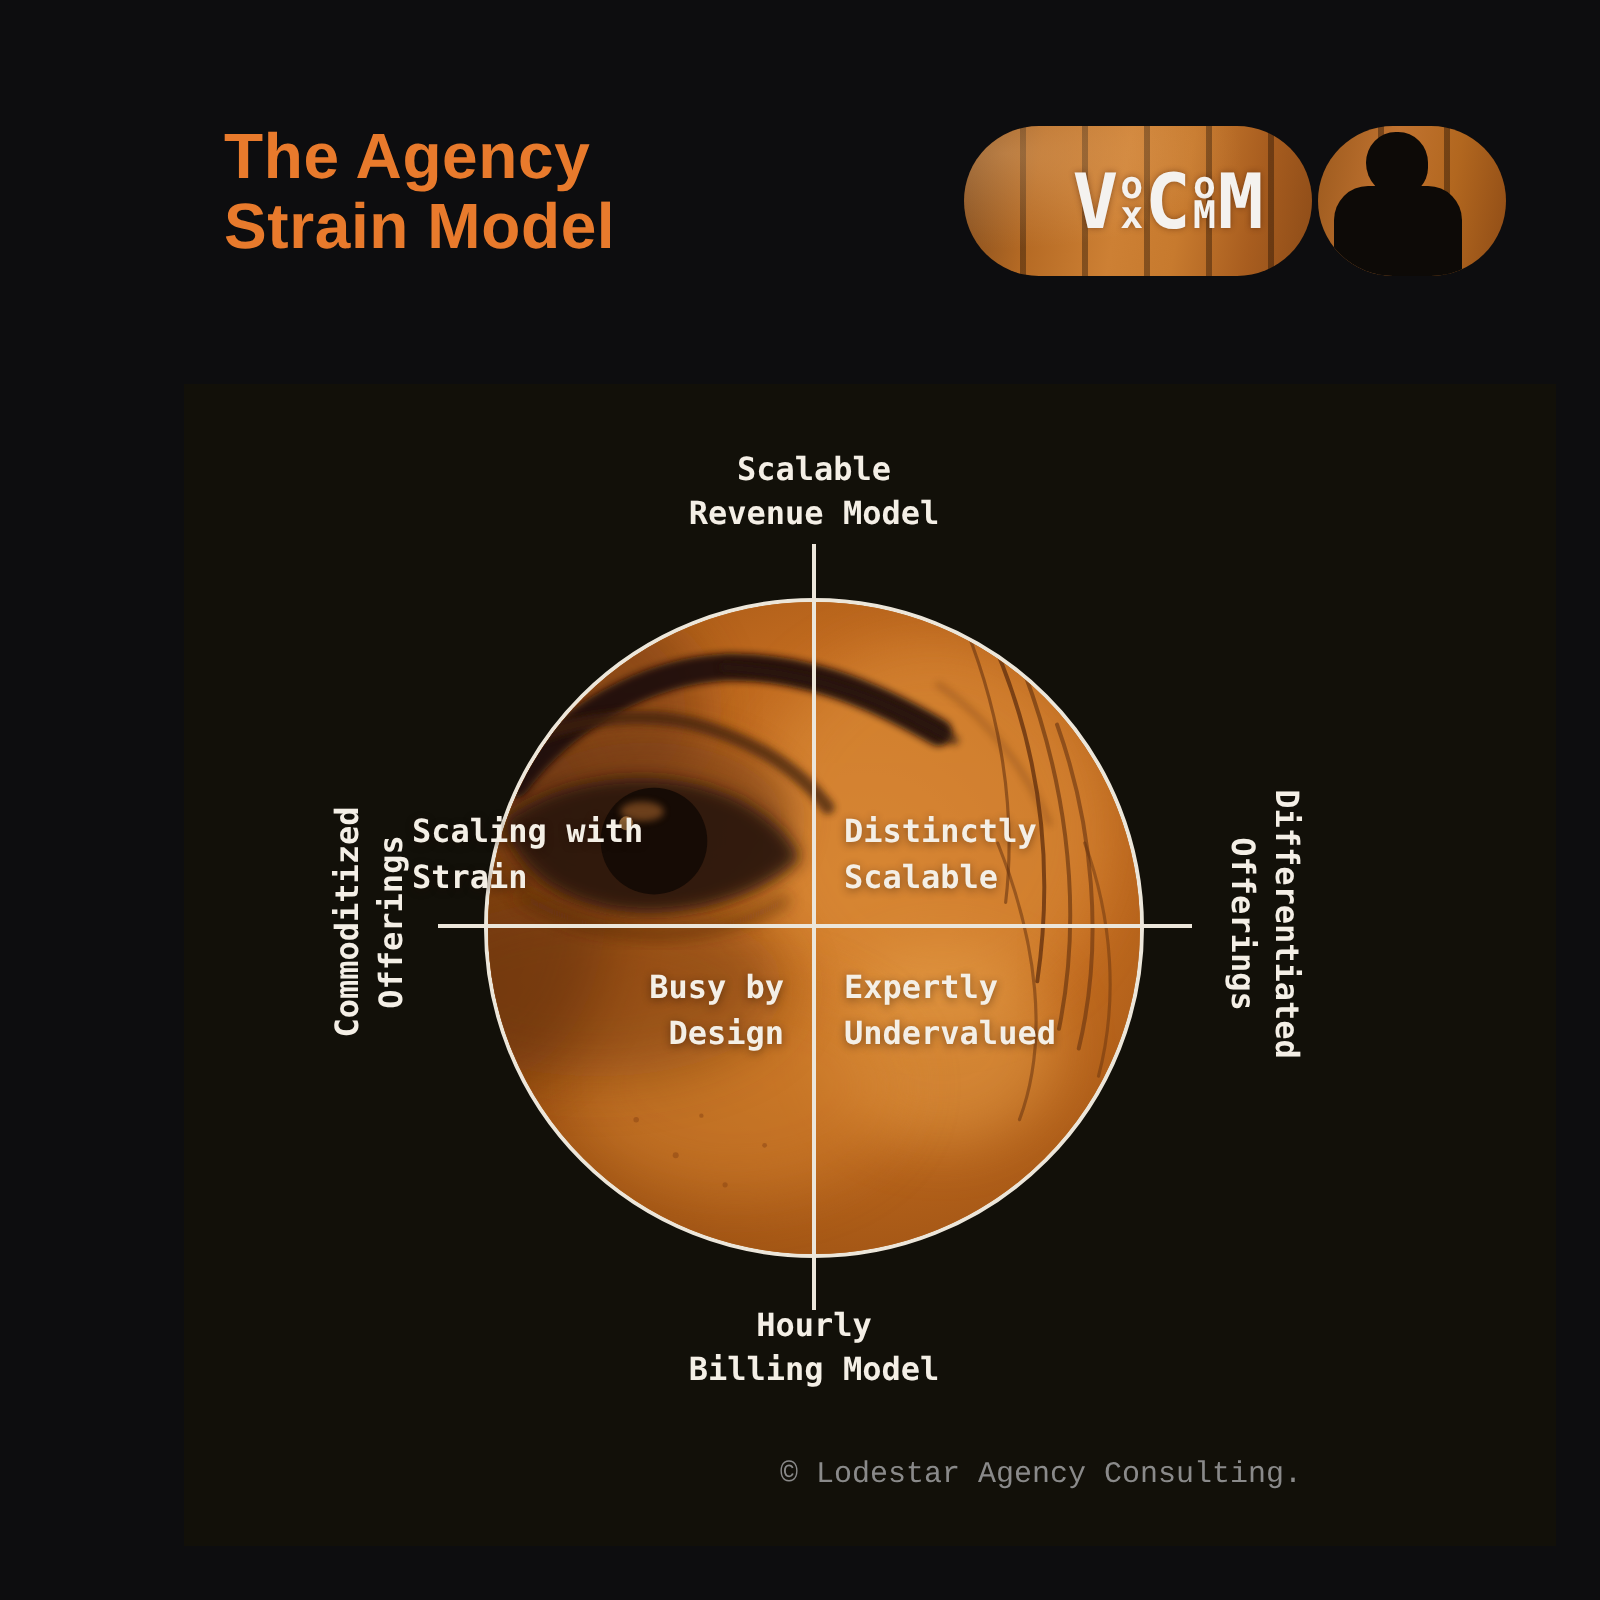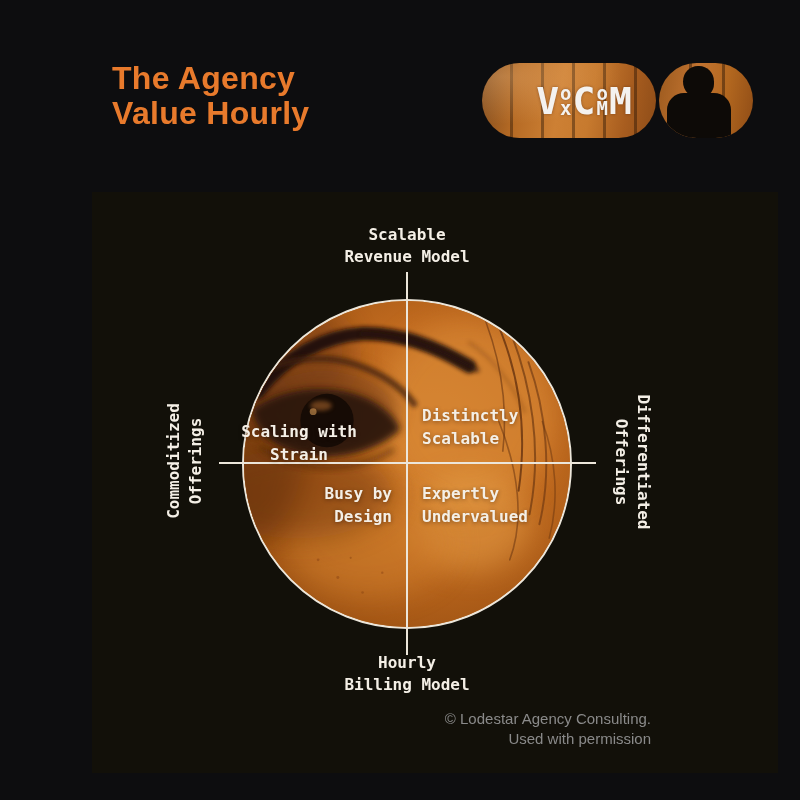--- a/index.html
+++ b/index.html
@@ -48,46 +48,46 @@
   
   .mono{font-family:"DejaVu Sans Mono",monospace;font-weight:700;color:var(--text);
         font-size:16px;line-height:22px;}
   .axis{position:absolute;text-align:center;z-index:4;}
   .axis-top{left:257px;top:224px;width:300px;}
   .axis-bottom{left:257px;top:652px;width:300px;}
   .axis-left{left:36px;top:438px;width:300px;height:46px;transform:rotate(-90deg);}
   .axis-right{left:481px;top:439px;width:300px;height:46px;transform:rotate(90deg);}
 
   .quad{position:absolute;z-index:3;line-height:23px;text-shadow:0 1px 4px rgba(30,10,0,.45);}
-  .q-tl{left:206px;top:420px;width:186px;text-align:center;}
+  .q-tl{left:206px;top:404px;width:186px;text-align:left;}
   .q-tr{left:422px;top:404px;width:190px;text-align:left;}
   .q-bl{left:206px;top:482px;width:186px;text-align:right;}
   .q-br{left:422px;top:482px;width:190px;text-align:left;}
 
   
   .circle{position:absolute;left:242px;top:299px;width:330px;height:330px;border-radius:50%;
           border:2px solid var(--line);overflow:hidden;z-index:1;background:#b4651d;}
   .circle svg{display:block;width:326px;height:326px;}
   .vline{position:absolute;left:406px;top:272px;width:2px;height:383px;background:var(--line);z-index:2;}
   .hline{position:absolute;left:219px;top:462px;width:377px;height:2px;background:var(--line);z-index:2;}
 
   
-  .copyright{position:absolute;right:30px;top:709px;text-align:right;color:var(--muted);
-             font-family:Liberation Sans, sans-serif;font-weight:400;font-size:15px;line-height:20px;}
+  .copyright{position:absolute;right:30px;top:728px;text-align:right;color:var(--muted);
+             font-family:Liberation Mono, monospace;font-weight:400;font-size:15px;line-height:20px;}
 </style>
 </head>
 <body>
 
 <div class="stage">
 
   <div class="panel"></div>
 
   <div class="title">
     <div>The Agency</div>
-    <div>Value Hourly</div>
+    <div>Strain Model</div>
   </div>
 
   <div class="logo">
     <div class="logo-pill wood">
       <div class="logotype">
         <span class="big">V</span>
         <span class="stack">
           <span>o</span>
           <span>x</span>
         </span>
@@ -194,16 +194,15 @@
     <div>Busy by</div>
     <div>Design</div>
   </div>
   <div class="quad q-br mono">
     <div>Expertly</div>
     <div>Undervalued</div>
   </div>
 
   <div class="copyright">
     <div>© Lodestar Agency Consulting.</div>
-    <div>Used with permission</div>
   </div>
 
 </div>
 
 </body></html>

